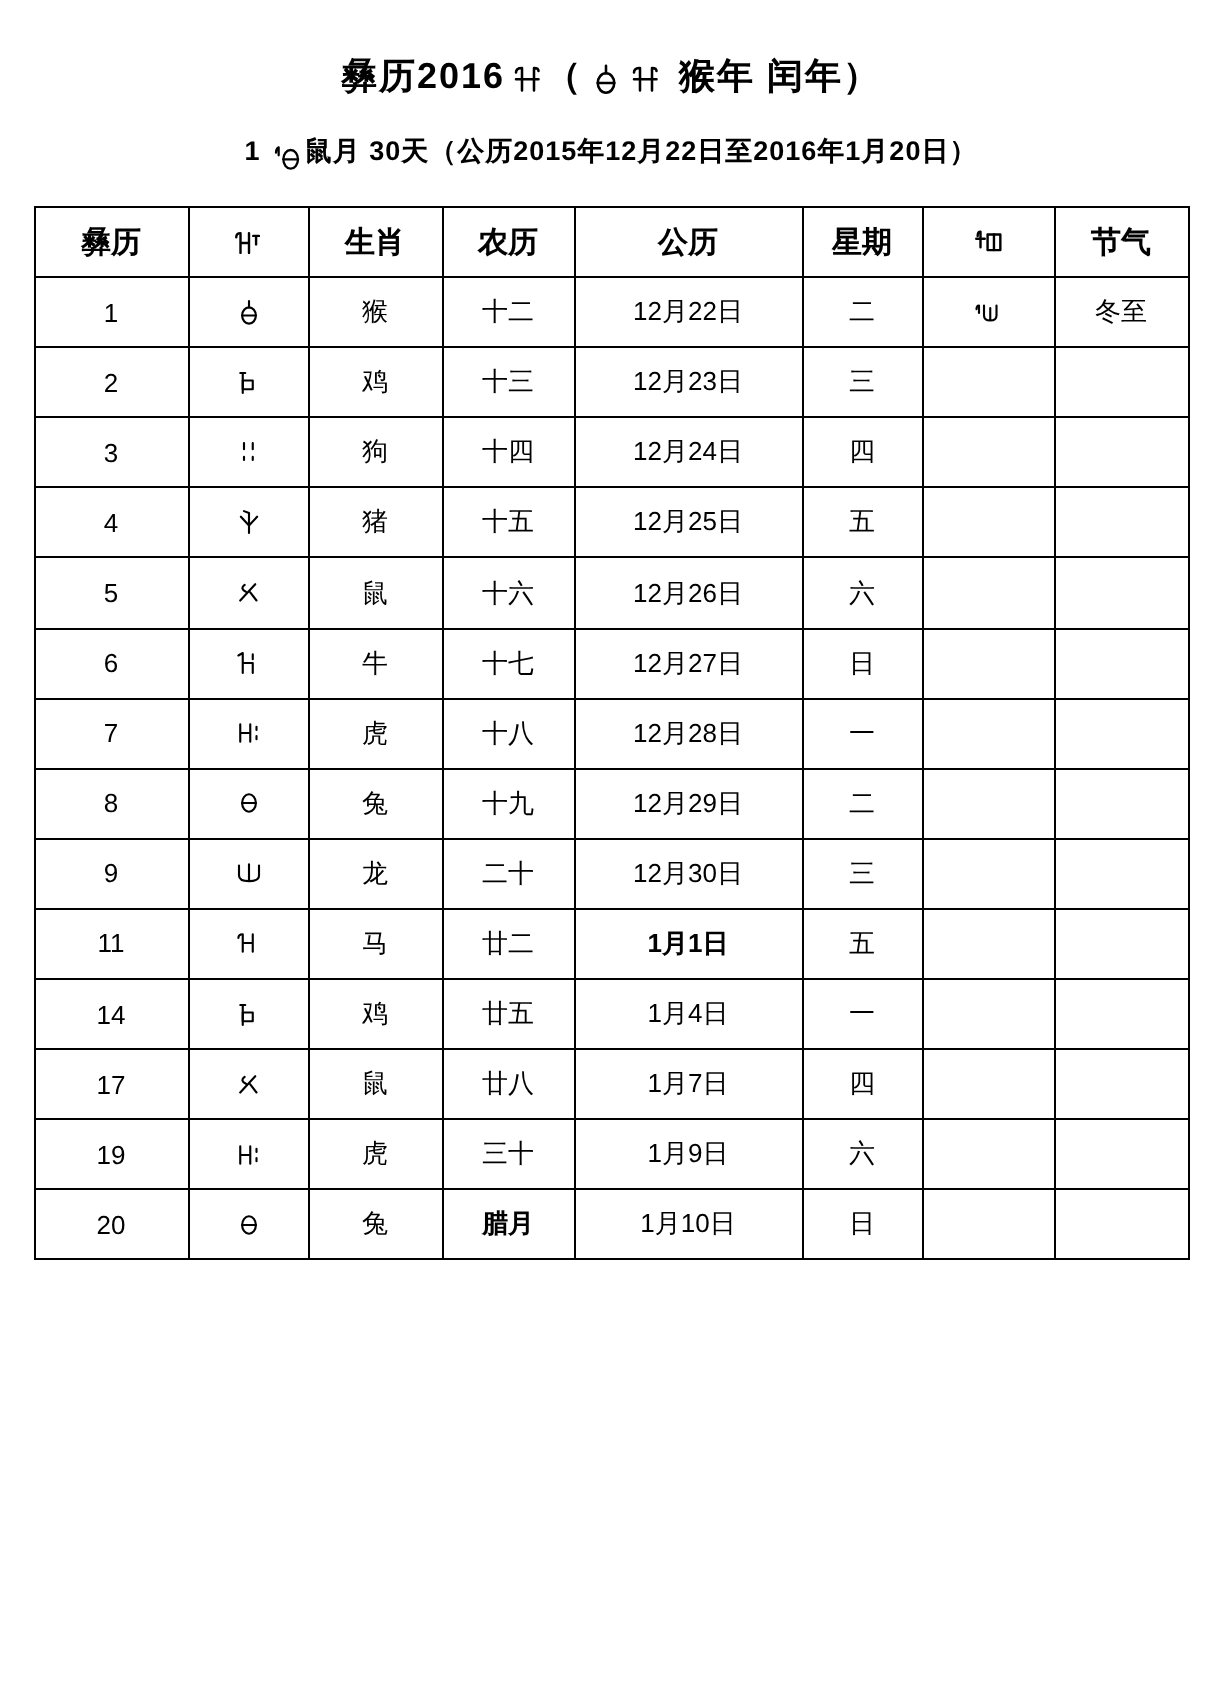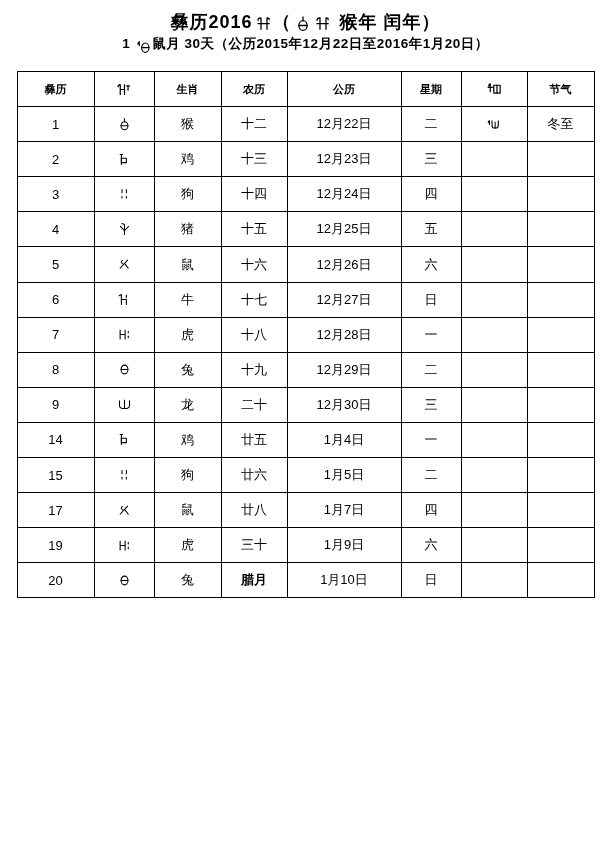--- a/index.html
+++ b/index.html
@@ -4,35 +4,35 @@
 <style>
   html,body{margin:0;padding:0;}
   body{
     width:611px;height:842px;background:#ffffff;color:#000;
     font-family:"Liberation Sans","DejaVu Sans",sans-serif;
     overflow:hidden;
   }
   .page{padding-top:9px;}
   .title{
     text-align:center;font-size:18px;font-weight:bold;
-    letter-spacing:1px;line-height:26px;margin:0;
+    letter-spacing:1px;line-height:26px;margin:16px;
   }
   .subtitle{
     text-align:center;font-size:13.5px;font-weight:bold;
     letter-spacing:0.5px;
   }
   table{
     border-collapse:collapse;table-layout:fixed;
     width:577px;margin:15px auto 0 auto;
   }
   th,td{
     border:1px solid #000;text-align:center;vertical-align:middle;
     font-size:13px;height:34.1px;padding:0;overflow:hidden;
   }
-  th{font-weight:bold;font-size:11px;}
+  th{font-weight:bold;font-size:15px;}
   td.b{font-weight:bold;}
   
   .yi{width:15px;height:17px;display:inline-block;vertical-align:-3px;}
   th .yi{width:17px;height:19px;vertical-align:-4px;}
   .title .yi{width:18px;height:20px;vertical-align:-3px;margin:0 1px;}
   .subtitle .yi{width:16px;height:18px;vertical-align:-4px;margin:0 3px;}
   #yi-sprite{position:absolute;width:0;height:0;overflow:hidden;}
   #yi-sprite path,#yi-sprite ellipse,#yi-sprite rect{
     fill:none;stroke:#000;stroke-width:1.7;
     stroke-linecap:round;stroke-linejoin:round;
@@ -257,44 +257,44 @@
               <use href="#g-dragon"></use>
             </svg></td>
           <td>龙</td>
           <td>二十</td>
           <td>12月30日</td>
           <td>三</td>
           <td></td>
           <td></td>
         </tr>
         <tr>
+          <td>11</td>
+          <td><svg viewBox="0 0 24 24" class="yi">
+              <use href="#g-horse"></use>
+            </svg></td>
+          <td>马</td>
+          <td>廿二</td>
+          <td class="b">1月1日</td>
+          <td>五</td>
+          <td></td>
+          <td></td>
+        </tr>
+        <tr>
           <td>14</td>
           <td><svg viewBox="0 0 24 24" class="yi">
               <use href="#g-chicken"></use>
             </svg></td>
           <td>鸡</td>
           <td>廿五</td>
           <td>1月4日</td>
           <td>一</td>
           <td></td>
           <td></td>
         </tr>
         <tr>
-          <td>15</td>
-          <td><svg viewBox="0 0 24 24" class="yi">
-              <use href="#g-dog"></use>
-            </svg></td>
-          <td>狗</td>
-          <td>廿六</td>
-          <td>1月5日</td>
-          <td>二</td>
-          <td></td>
-          <td></td>
-        </tr>
-        <tr>
           <td>17</td>
           <td><svg viewBox="0 0 24 24" class="yi">
               <use href="#g-rat"></use>
             </svg></td>
           <td>鼠</td>
           <td>廿八</td>
           <td>1月7日</td>
           <td>四</td>
           <td></td>
           <td></td>

